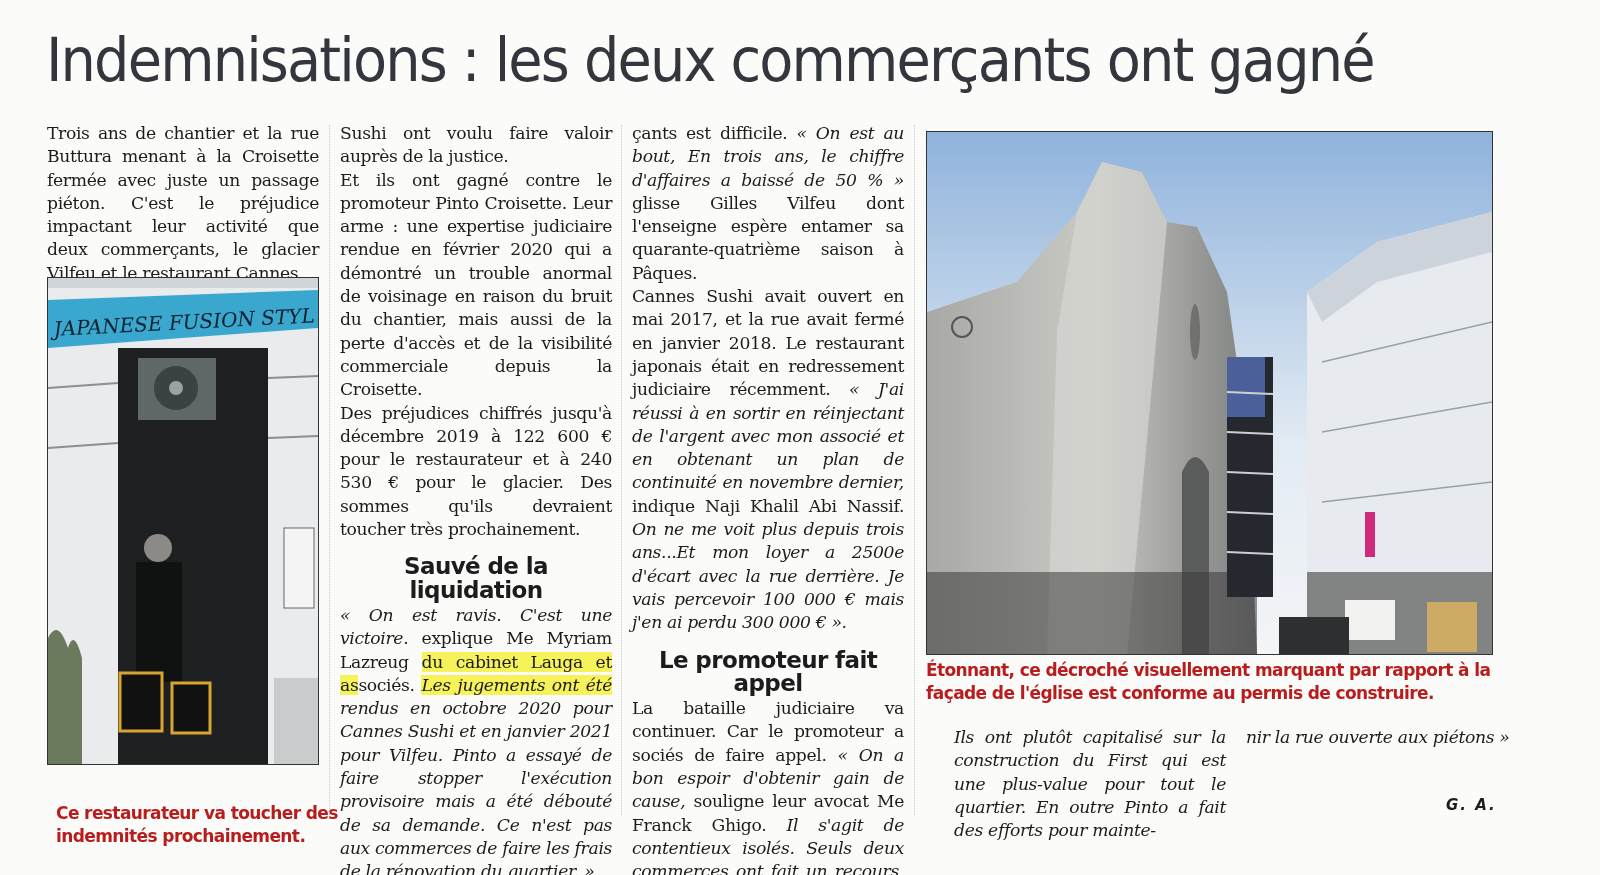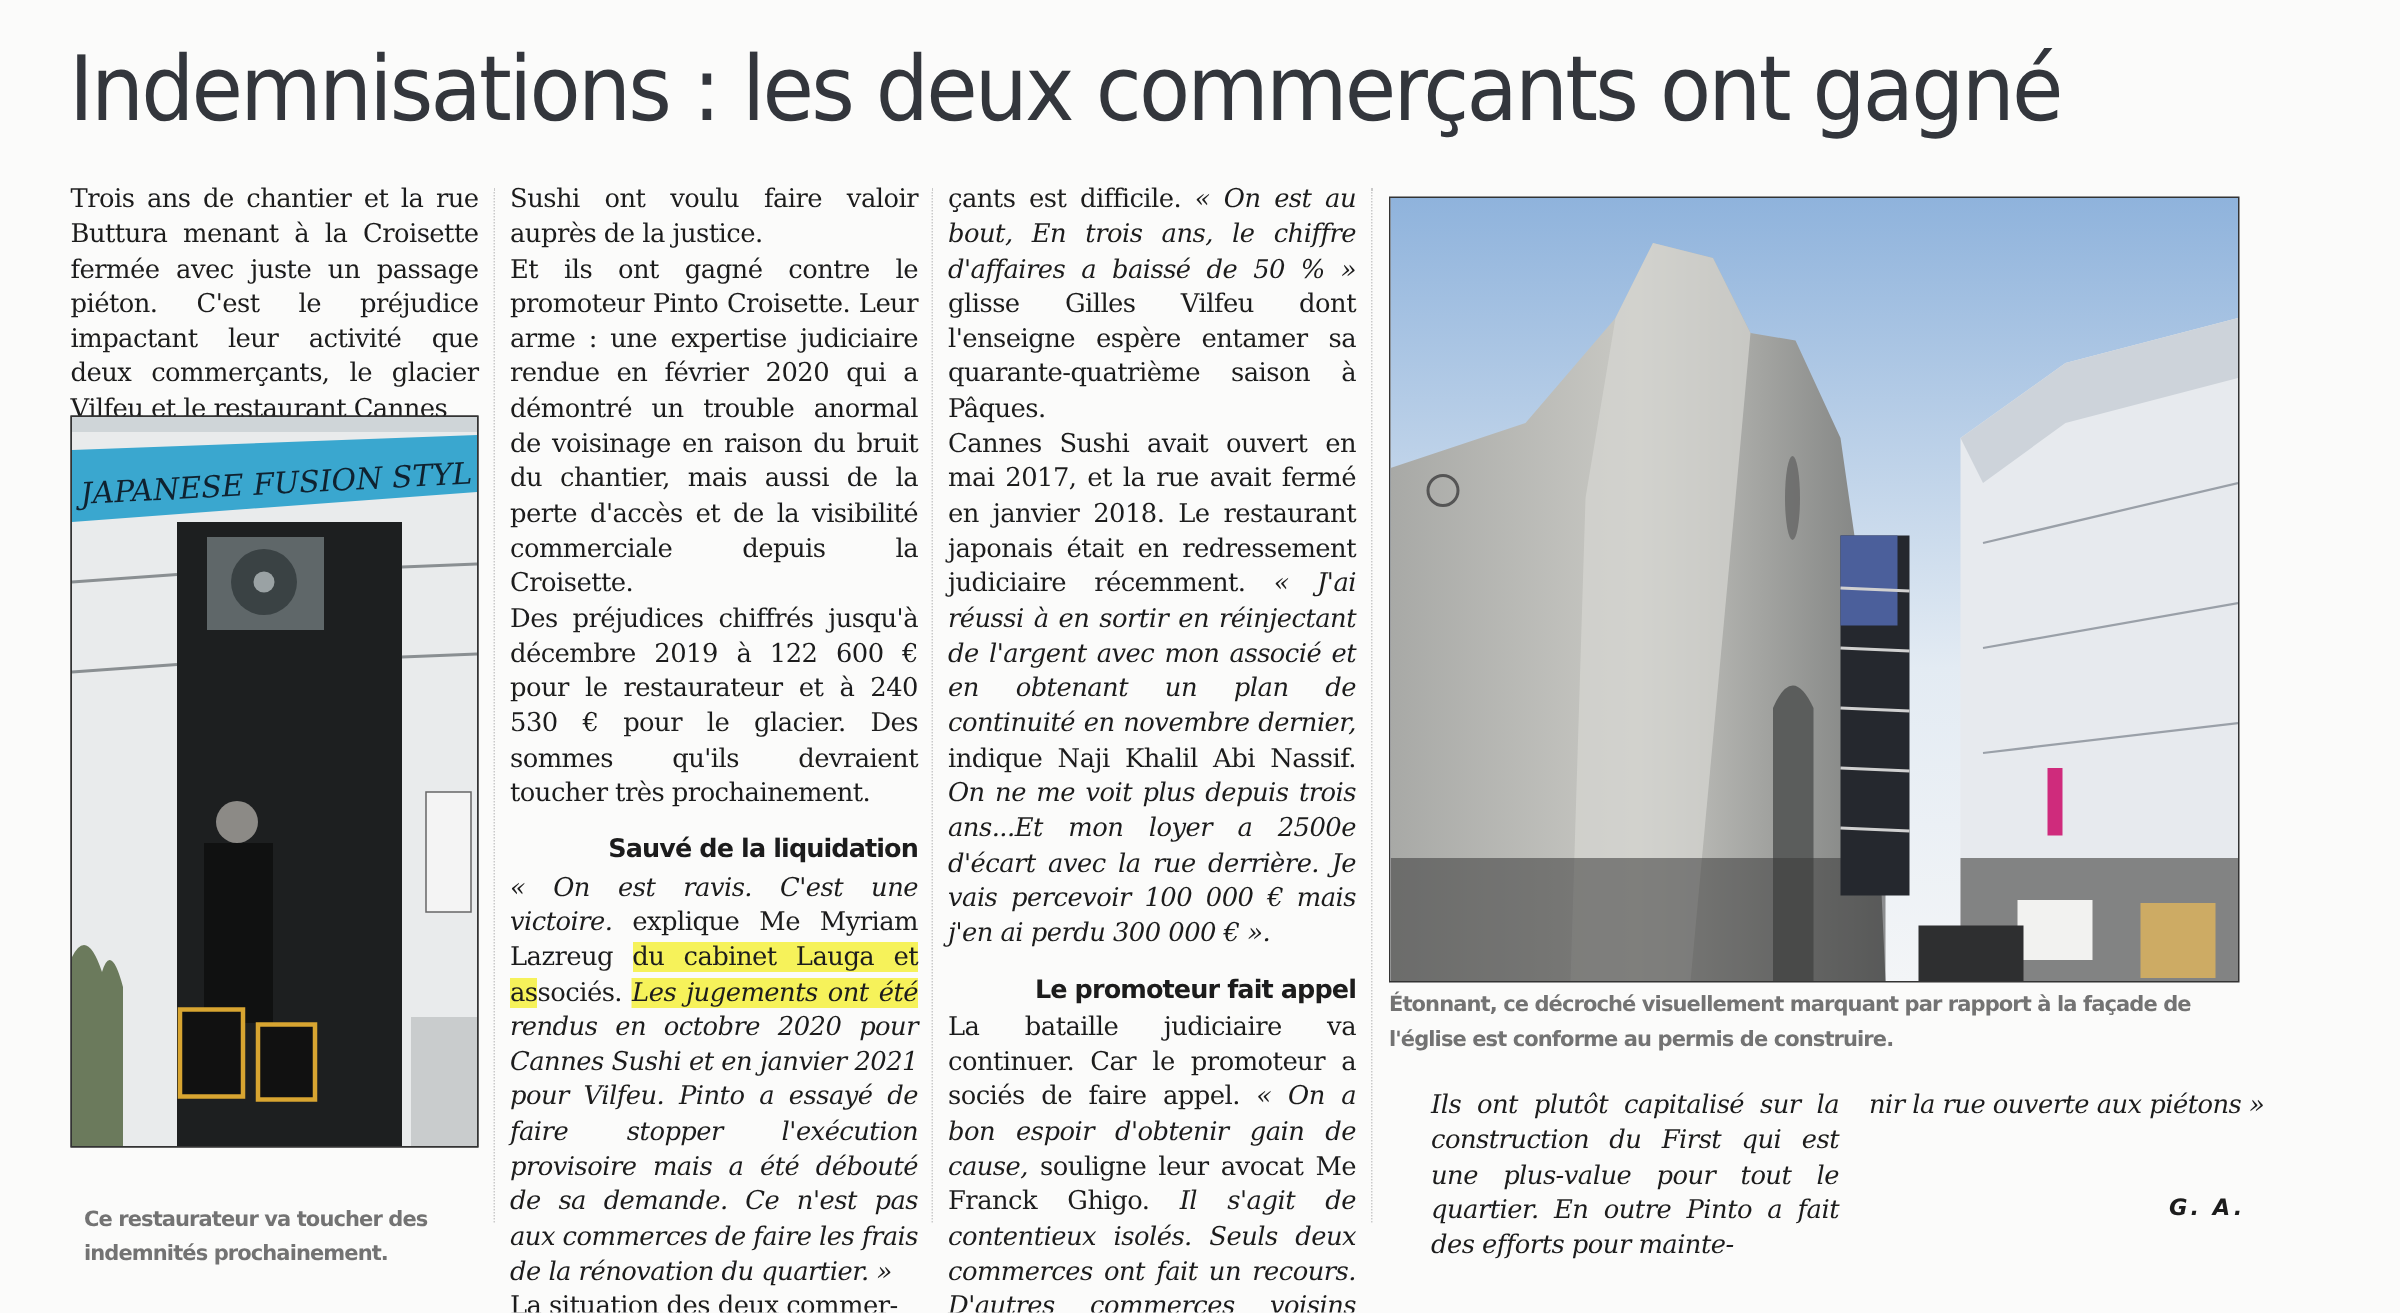--- a/index.html
+++ b/index.html
@@ -22,35 +22,35 @@
     font-size: 17.2px; line-height: 23.3px;
     text-align: justify; letter-spacing: -0.35px;
   }
   .col p { margin: 0; }
   .col1 { left: 47px; width: 272px; }
   .col2 { left: 340px; width: 272px; }
   .col3 { left: 632px; width: 272px; }
   .it { font-style: italic; }
   .sub {
     font-family: "DejaVu Sans", "Liberation Sans", sans-serif;
-    font-weight: bold; font-size: 17px; letter-spacing: -0.6px;
-    margin: 14px 0 2px 0 !important; text-align: right;
+    font-weight: bold; font-size: 23px; letter-spacing: -0.6px;
+    margin: 14px 0 2px 0 !important; text-align: center;
   }
   .hl { background: #f6f25a; }
   .photo {
     position: absolute; border: 1px solid #333; overflow: hidden;
   }
   .photo-left { left: 47px; top: 277px; width: 270px; height: 486px; background: #2a2c2d; }
   .photo-right { left: 926px; top: 131px; width: 565px; height: 522px;
     background: linear-gradient(180deg, #a9c6e6 0%, #d7e3f0 35%, #eef2f6 60%, #cfd3d6 100%); }
   .caption {
     position: absolute;
     font-family: "DejaVu Sans", "Liberation Sans", sans-serif;
-    font-weight: bold; font-size: 14px; line-height: 23px;
-    letter-spacing: -0.6px; color: #737373;
+    font-weight: bold; font-size: 17px; line-height: 23px;
+    letter-spacing: -0.6px; color: #b91c1c;
   }
   .cap-left { left: 56px; top: 767px; width: 290px; margin-top: 35px; }
   .cap-right { left: 926px; top: 659px; width: 580px; }
   .bottom-col {
     position: absolute; top: 726px;
     font-size: 17.2px; line-height: 23.3px; letter-spacing: -0.35px;
     text-align: justify;
     margin-left: 28px;
   }
   .bcol1 { left: 926px; width: 272px; }

